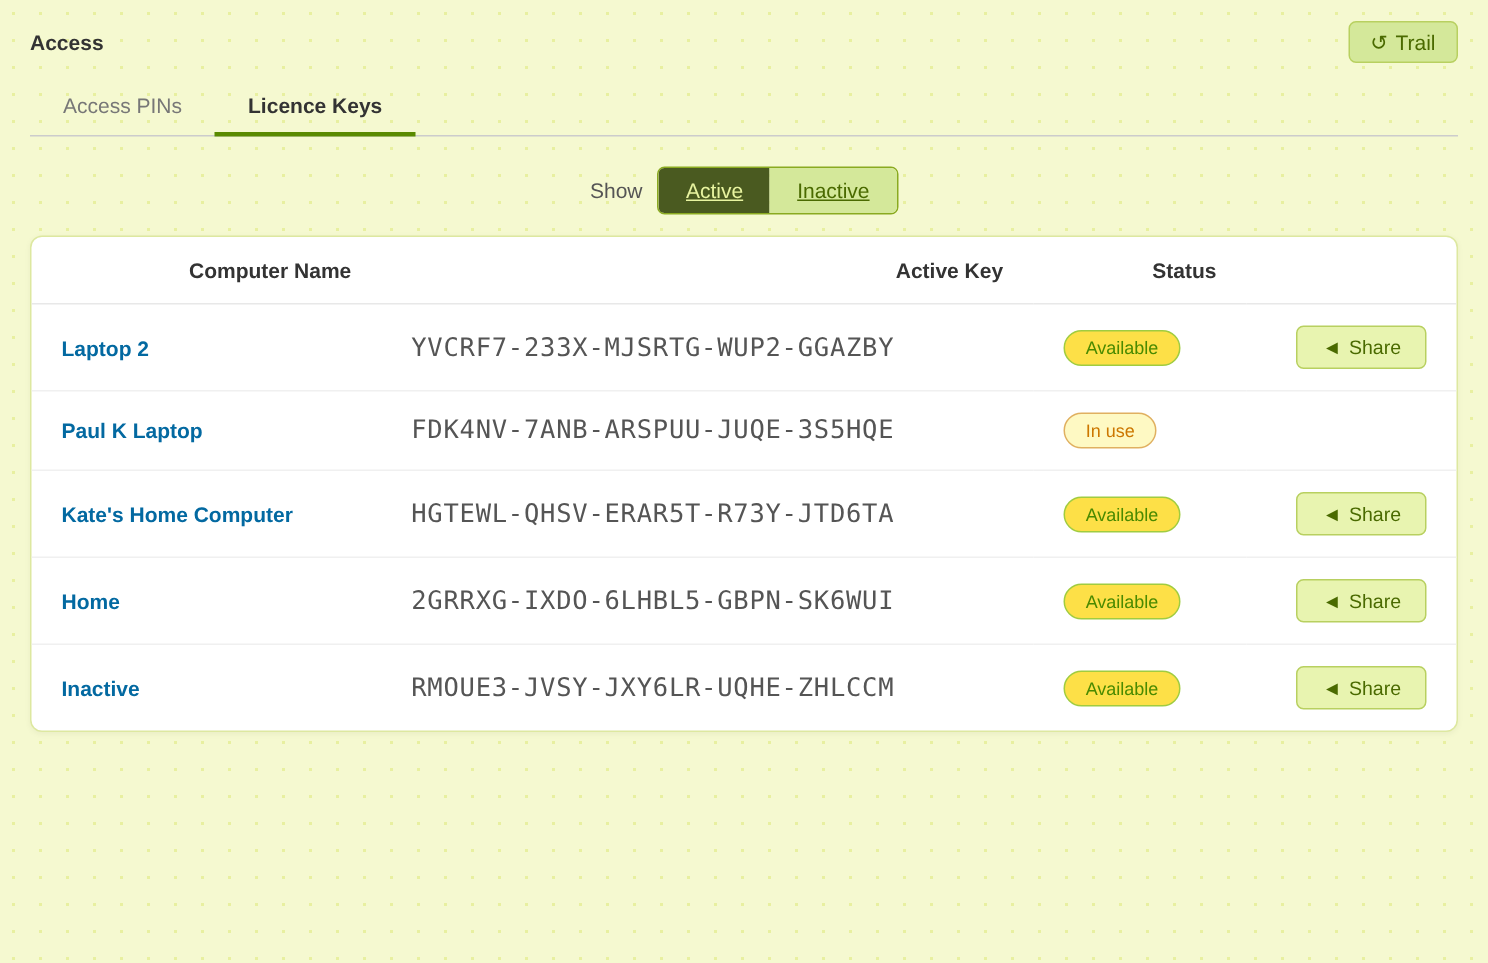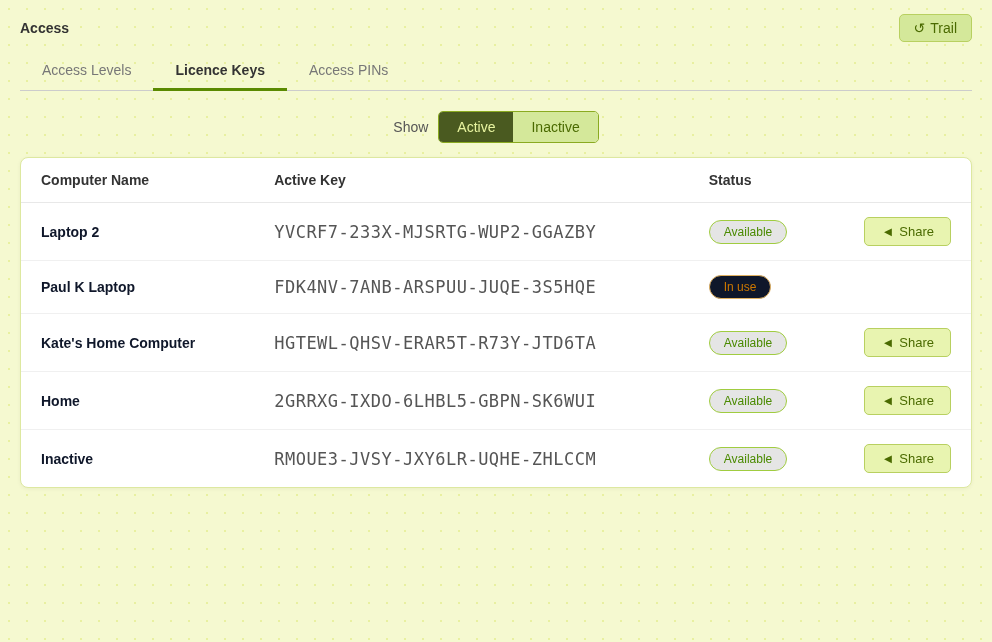--- a/index.html
+++ b/index.html
@@ -75,85 +75,86 @@
       overflow: hidden;
       border: 1px solid #8aaa20;
     }
     .toggle-btn {
       padding: 7px 18px;
       font-size: 14px;
       cursor: pointer;
       border: none;
       background: #d4e89a;
       color: #4a6a00;
+      text-decoration: underline;
     }
     .toggle-btn.selected {
       background-color: #4a5a20;
       color: #e8f4a0;
     }
     .table-container {
       background: white;
       border-radius: 8px;
       border: 1px solid #dde8a0;
       overflow: hidden;
       box-shadow: 0 1px 4px rgba(0,0,0,0.05);
     }
     table {
       width: 100%;
       border-collapse: collapse;
     }
     thead tr {
       border-bottom: 1px solid #e8e8e8;
     }
     thead th {
-      text-align: left;
+      text-align: right;
       padding: 14px 20px;
       font-size: 14px;
       font-weight: bold;
       color: #333;
     }
     tbody tr {
       border-bottom: 1px solid #f0f0f0;
     }
     tbody tr:last-child {
       border-bottom: none;
     }
     tbody td {
       padding: 14px 20px;
       font-size: 13px;
       vertical-align: middle;
     }
     .computer-name {
-      color: #0f172a;
+      color: #0369a1;
       font-weight: 600;
       cursor: pointer;
       font-size: 14px;
     }
     .licence-key-text {
       font-family: monospace;
       font-size: 17px;
       color: #555;
       letter-spacing: 0.5px;
     }
     .status-badge {
       display: inline-block;
       padding: 4px 14px;
       border-radius: 20px;
       font-size: 12px;
       font-weight: 500;
       border: 1px solid;
     }
     .status-available {
       color: #4a8a00;
-      background-color: #e5e5e5;
+      background-color: #fde047;
       border-color: #a0cc40;
     }
     .status-inuse {
       color: #cc7700;
-      background-color: #0f172a;
+      background-color: #fef9c3;
       border-color: #e0b060;
     }
     .share-btn {
       background-color: #e8f4b0;
       border: 1px solid #b8d060;
       border-radius: 5px;
       padding: 6px 16px;
       font-size: 13px;
       color: #4a6a00;
       cursor: pointer;
@@ -174,23 +175,22 @@
 
   <div class="page-header">
     <h1 class="page-title">Access</h1>
     <button class="trail-button">
       <span>↺</span>
       <span>Trail</span>
     </button>
   </div>
 
   <div class="tabs-container">
-    <div class="tab">Access Levels</div>
+    <div class="tab">Access PINs</div>
     <div class="tab active">Licence Keys</div>
-    <div class="tab">Access PINs</div>
   </div>
 
   <div class="show-bar">
     <span class="show-label">Show</span>
     <div class="toggle-group">
       <button class="toggle-btn selected">Active</button>
       <button class="toggle-btn">Inactive</button>
     </div>
   </div>
 

